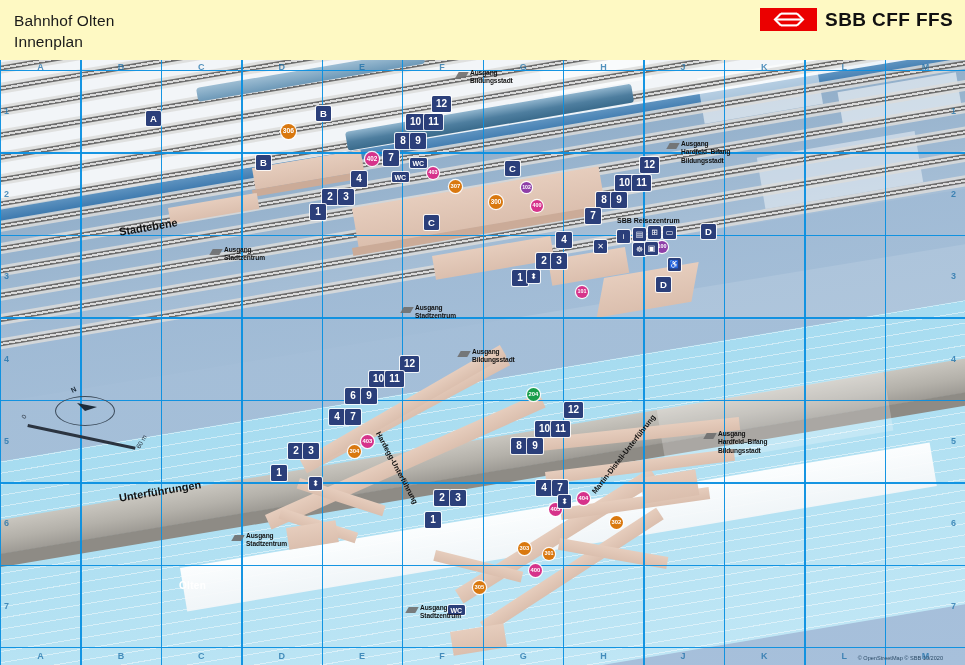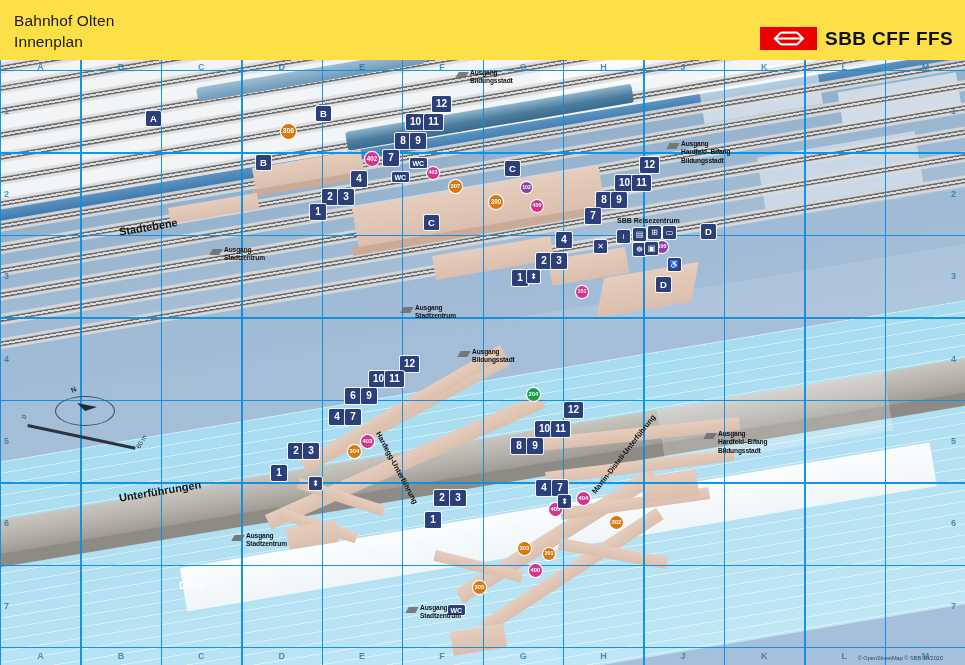--- a/index.html
+++ b/index.html
@@ -6,24 +6,24 @@
   html, body {
     margin: 0; padding: 0;
     width: 965px; height: 665px;
     background: #ffffff;
     font-family: "Liberation Sans", sans-serif;
     overflow: hidden;
   }
   #page { position: relative; width: 965px; height: 665px; background:#fff; }
 
   
-  #header { position:absolute; left:0; top:0; width:965px; height:60px; background:#fde047; z-index:60;padding-left:44px; }
+  #header { position:absolute; left:0; top:0; width:965px; height:60px; background:#fef9c3; z-index:60;padding-left:44px; }
   #title-block { position:absolute; left:14px; top:11px; line-height:1.35; }
   #title-block .t1, #title-block .t2 { font-size:15.5px; color:#1a1a1a; letter-spacing:.1px; }
-  #logo-wrap { position:absolute; right:12px; top:27px; display:flex; align-items:center; gap:8px; }
+  #logo-wrap { position:absolute; right:12px; top:8px; display:flex; align-items:center; gap:8px; }
   .sbb-mark { width:57px; height:23px; background:#eb0000; display:flex; align-items:center; justify-content:center; }
   .sbb-word { font-size:19px; font-weight:bold; color:#111; letter-spacing:.4px; }
 
   
   #map { position:absolute; left:0; top:60px; width:965px; height:605px; overflow:hidden;
          background:#ffffff; }
   #mapinner { position:absolute; inset:0; }
 
   
   .layer { position:absolute; }

